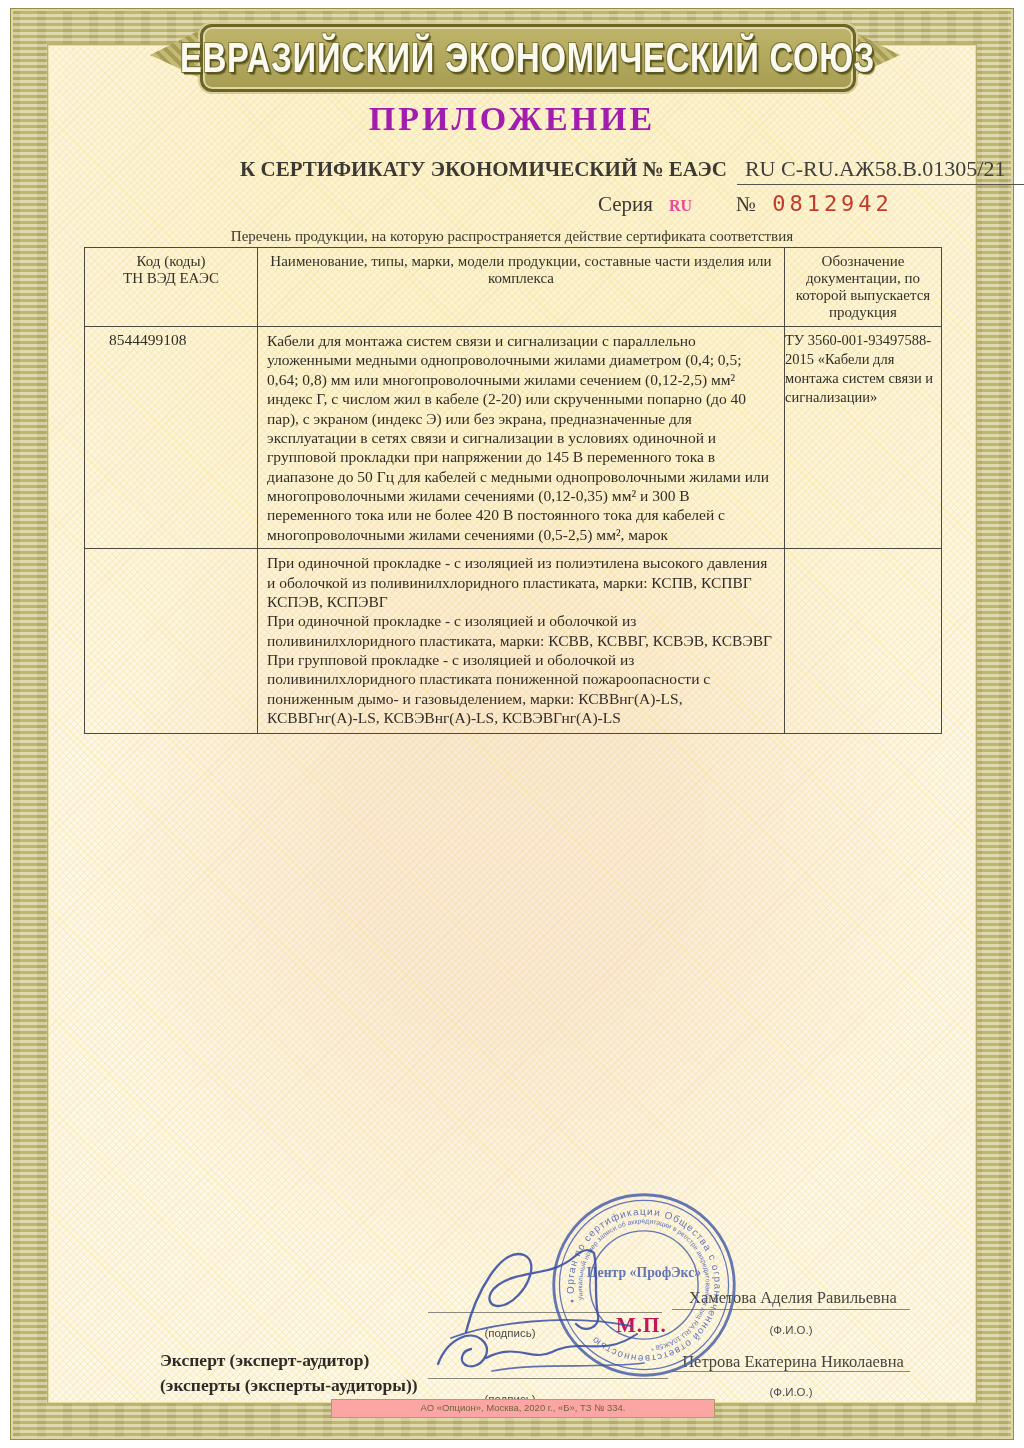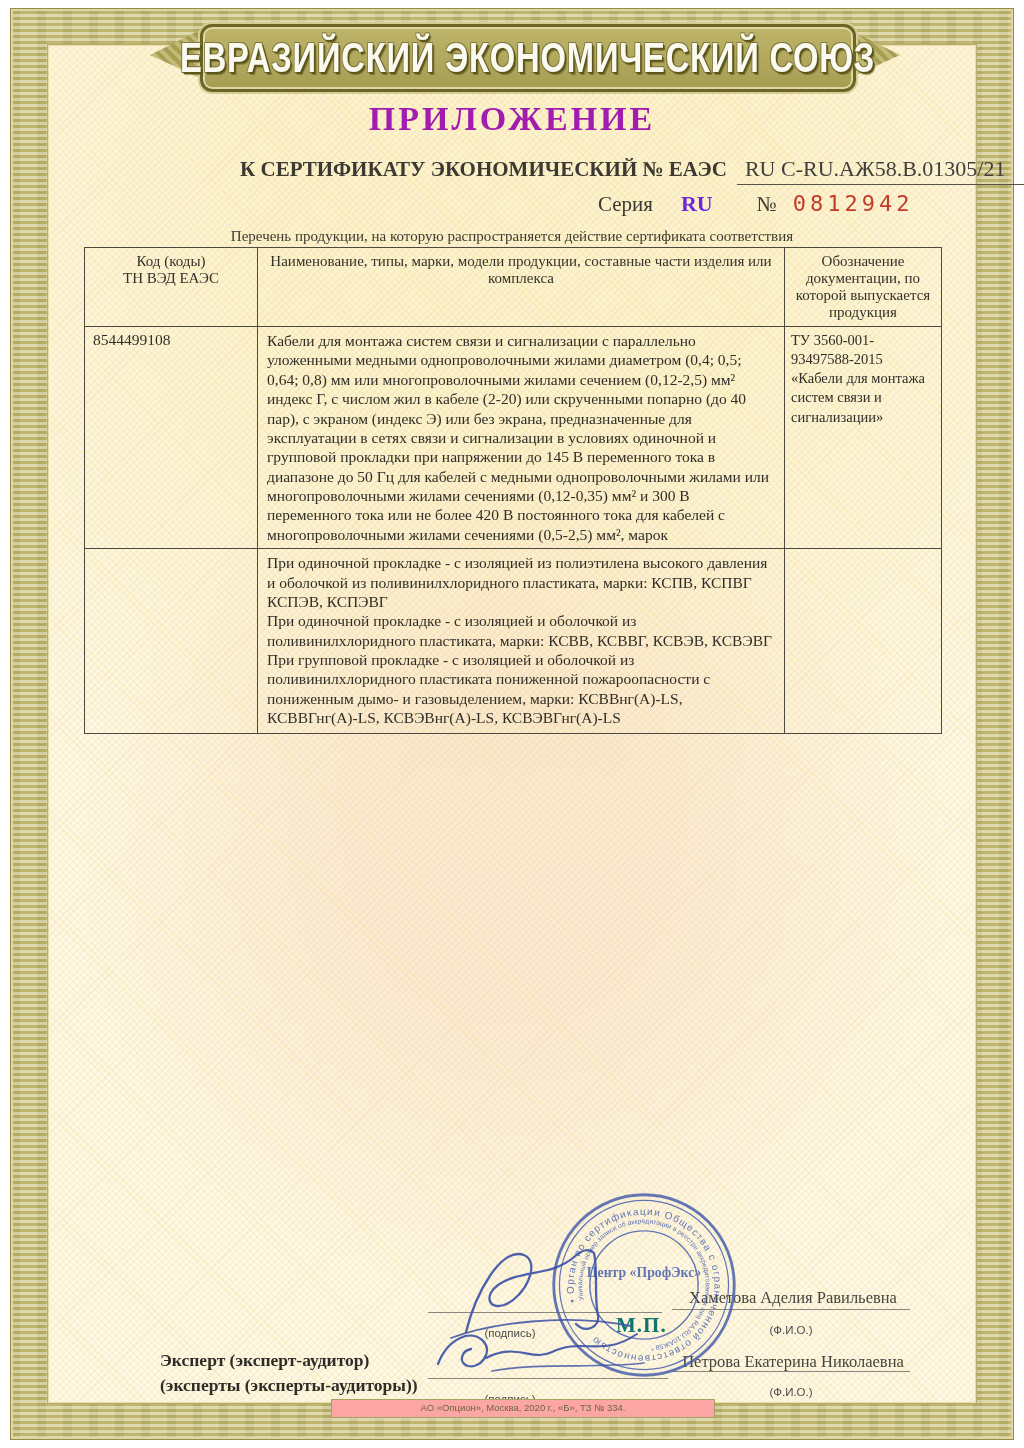--- a/index.html
+++ b/index.html
@@ -56,21 +56,21 @@
     position:absolute;top:100px;left:0;width:100%;text-align:center;
     font-size:34px;font-weight:bold;letter-spacing:3px;color:#a21caf;
   }
   .subtitle{position:absolute;top:156px;left:240px;white-space:nowrap;}
   .subtitle .lbl{font-size:21px;font-weight:bold;color:#3b3931;}
   .subtitle .num{
     font-size:22px;color:#403e3a;margin-left:10px;
     display:inline-block;border-bottom:1.5px solid #56544a;padding:0 26px 2px 8px;
   }
   .series{position:absolute;top:191px;left:598px;white-space:nowrap;font-size:21px;color:#3b3931;}
-  .series .ru{color:#6d28d9;font-weight:bold;font-size:22px;margin-left:28px;}
+  .series .ru{color:#ec4899;font-weight:bold;font-size:16px;margin-left:16px;}
   .series .no{margin-left:44px;}
   .series .serial{
     font-family:"DejaVu Sans Mono",monospace;font-size:22px;color:#c23b2b;
     letter-spacing:4px;margin-left:16px;
   }
   .caption{
     position:absolute;top:228px;left:0;width:100%;text-align:center;
     font-size:15px;color:#3c3a30;
   }
   
@@ -80,24 +80,24 @@
   }
   table.products th,table.products td{
     border:1.6px solid #4c4a40;vertical-align:top;
     font-weight:normal;color:#302e27;
   }
   table.products th{
     font-size:15px;text-align:center;padding:5px 4px;height:56px;
     vertical-align:top;color:#34322a;
   }
   th.pre{white-space:pre-line;}
-  td.code{font-size:15.5px;padding:4px 8px;height:188px;}
+  td.code{font-size:15.5px;padding:4px 24px;height:188px;}
   td.name{font-size:15.5px;line-height:1.25;padding:4px 9px;text-align:left;}
   td.name p{margin:0;}
-  td.doc{font-size:14.5px;line-height:1.32;padding:4px 6px;}
+  td.doc{font-size:14.5px;line-height:1.32;padding:4px 0;}
   tr.r2 td{height:176px;}
   
   .role{
     position:absolute;left:160px;width:300px;font-weight:bold;font-size:17.5px;
     line-height:1.4;color:#2e2c26;white-space:pre-line;
   }
   .role1{top:1293px;} .role2{top:1348px;}
   .sig-line{position:absolute;border-top:1.2px solid #8a887c;}
   .sline1{left:428px;top:1312px;width:234px;}
   .sline2{left:428px;top:1378px;width:240px;}
@@ -108,21 +108,21 @@
   .scap1{left:430px;top:1315px;width:160px;}
   .scap2{left:430px;top:1381px;width:160px;}
   .fio-name{position:absolute;left:666px;width:254px;text-align:center;font-size:16.5px;color:#45443e;}
   .fname1{top:1288px;} .fname2{top:1352px;}
   .nline1{left:672px;top:1309px;width:238px;}
   .nline2{left:672px;top:1371px;width:238px;}
   .ncap1{left:672px;top:1312px;width:238px;}
   .ncap2{left:672px;top:1374px;width:238px;}
   .mp{
     position:absolute;left:616px;top:1313px;font-size:21px;font-weight:bold;
-    color:#0f766e;letter-spacing:1px;z-index:1;
+    color:#be185d;letter-spacing:1px;z-index:1;
   }
   
   .stamp{position:absolute;left:549px;top:1190px;width:190px;height:190px;opacity:.85;z-index:2;}
   .sig-svg{position:absolute;z-index:3;}
   .sig1{left:446px;top:1237px;width:195px;height:108px;}
   .sig2{left:430px;top:1322px;width:225px;height:62px;}
   
   .imprint{
     position:absolute;left:331px;top:1399px;width:382px;height:17px;
     background:#fca5a5;border:1px solid #aaa061;

